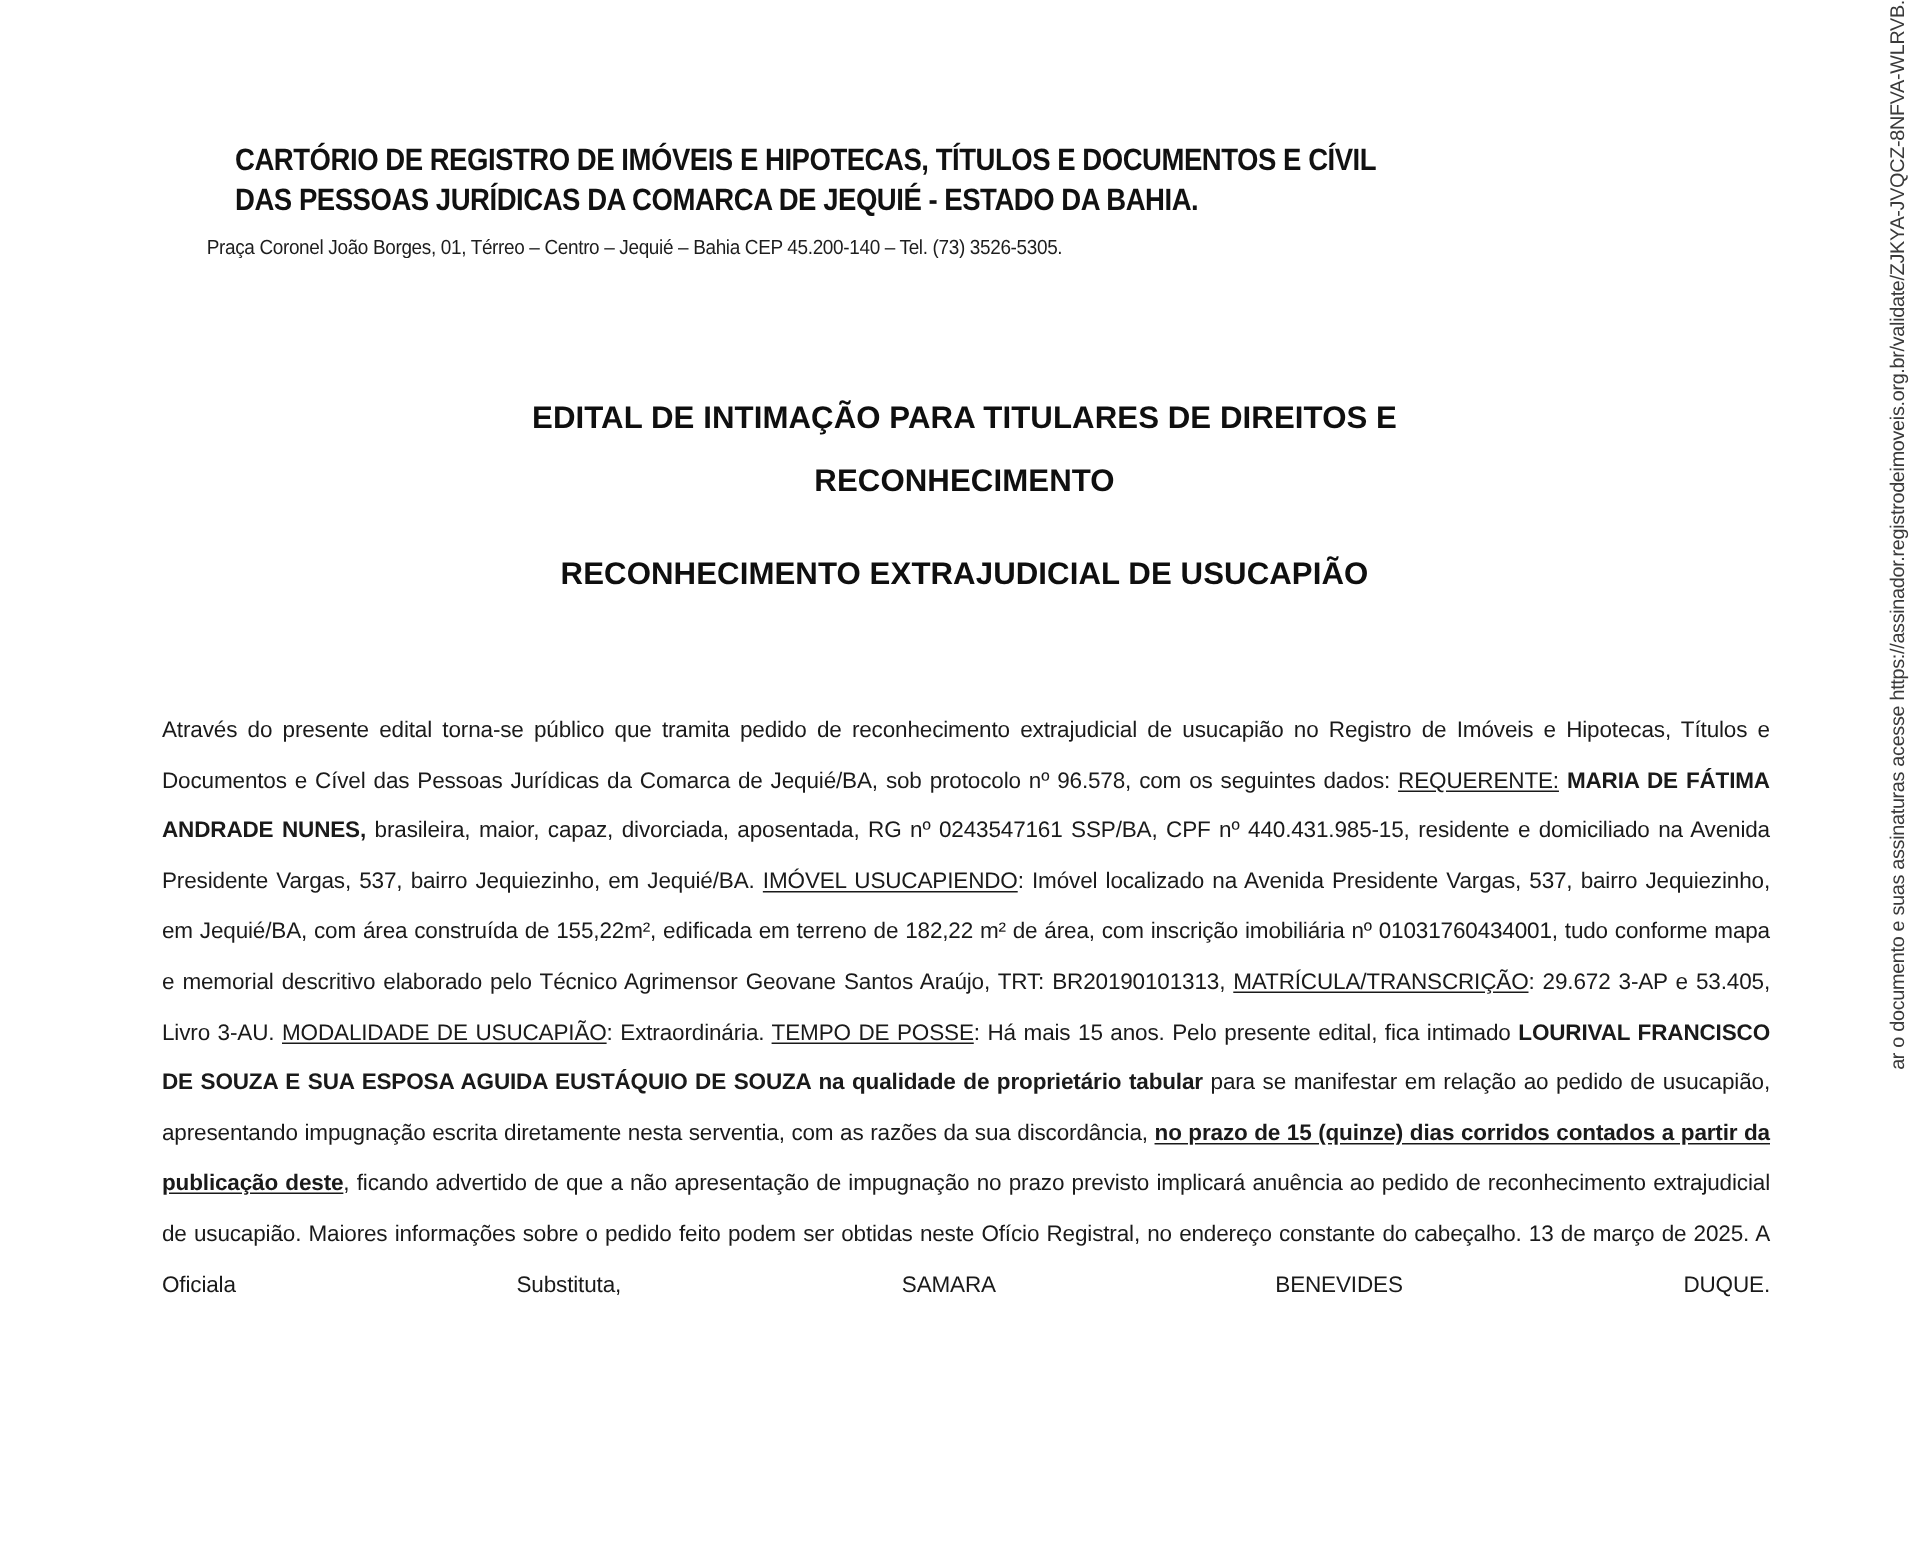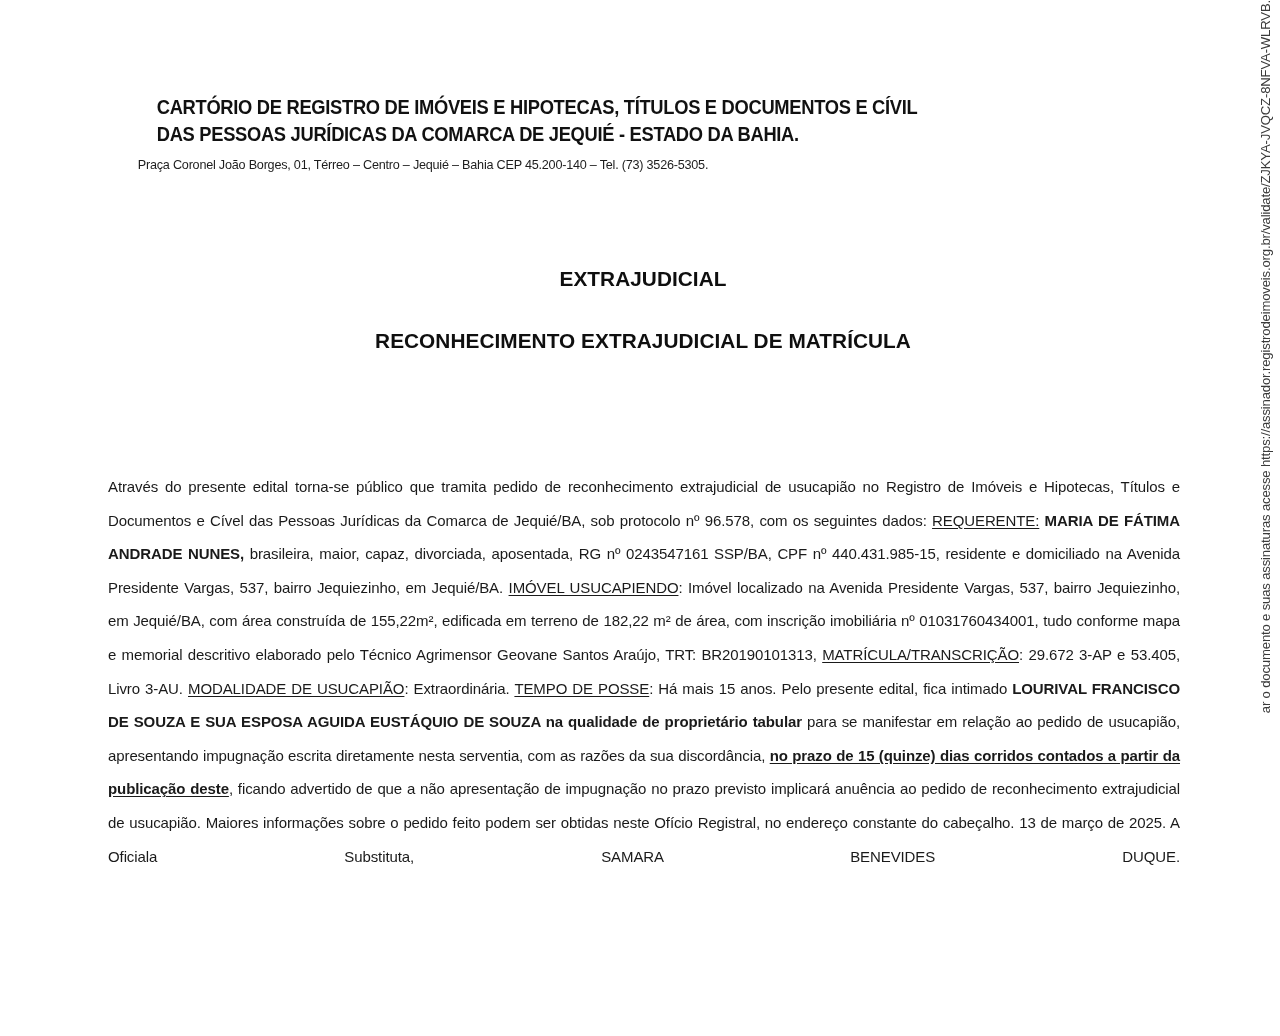--- a/index.html
+++ b/index.html
@@ -140,22 +140,23 @@
 
 <div id="page">
 
   <div class="masthead">
     <div class="masthead-line">CARTÓRIO DE REGISTRO DE IMÓVEIS E HIPOTECAS, TÍTULOS E DOCUMENTOS E CÍVIL</div>
     <div class="masthead-line">DAS PESSOAS JURÍDICAS DA COMARCA DE JEQUIÉ - ESTADO DA BAHIA.</div>
     <div class="masthead-address">Praça Coronel João Borges, 01, Térreo – Centro – Jequié – Bahia CEP 45.200-140 – Tel. (73) 3526-5305.</div>
   </div>
 
   <div class="doc-titles">
-    <div class="title-main">EXTRAJUDICIAL</div>
-    <div class="title-sub">RECONHECIMENTO EXTRAJUDICIAL DE MATRÍCULA</div>
+    <div class="title-main">EDITAL DE INTIMAÇÃO PARA TITULARES DE DIREITOS E</div>
+    <div class="title-main">RECONHECIMENTO</div>
+    <div class="title-sub">RECONHECIMENTO EXTRAJUDICIAL DE USUCAPIÃO</div>
   </div>
 
   <div class="body-copy"><span>Através do presente edital torna-se público que tramita pedido de reconhecimento extrajudicial de usucapião no Registro de Imóveis e Hipotecas, Títulos e Documentos e Cível das Pessoas Jurídicas da Comarca de Jequié/BA, sob protocolo nº 96.578, com os seguintes dados: </span><span class="u">REQUERENTE:</span><span> </span><b>MARIA DE FÁTIMA ANDRADE NUNES,</b><span> brasileira, maior, capaz, divorciada, aposentada, RG nº 0243547161 SSP/BA, CPF nº 440.431.985-15, residente e domiciliado na Avenida Presidente Vargas, 537, bairro Jequiezinho, em Jequié/BA. </span><span class="u">IMÓVEL USUCAPIENDO</span><span>: Imóvel localizado na Avenida Presidente Vargas, 537, bairro Jequiezinho, em Jequié/BA, com área construída de 155,22m², edificada em terreno de 182,22 m² de área, com inscrição imobiliária nº 01031760434001, tudo conforme mapa e memorial descritivo elaborado pelo Técnico Agrimensor Geovane Santos Araújo, TRT: BR20190101313, </span><span class="u">MATRÍCULA/TRANSCRIÇÃO</span><span>: 29.672 3-AP e 53.405, Livro 3-AU. </span><span class="u">MODALIDADE DE USUCAPIÃO</span><span>: Extraordinária. </span><span class="u">TEMPO DE POSSE</span><span>: Há mais 15 anos. Pelo presente edital, fica intimado </span><b>LOURIVAL FRANCISCO DE SOUZA E SUA ESPOSA AGUIDA EUSTÁQUIO DE SOUZA na qualidade de proprietário tabular</b><span> para se manifestar em relação ao pedido de usucapião, apresentando impugnação escrita diretamente nesta serventia, com as razões da sua discordância, </span><span class="bu">no prazo de 15 (quinze) dias corridos contados a partir da publicação deste</span><span>, ficando advertido de que a não apresentação de impugnação no prazo previsto implicará anuência ao pedido de reconhecimento extrajudicial de usucapião. Maiores informações sobre o pedido feito podem ser obtidas neste Ofício Registral, no endereço constante do cabeçalho. 13 de março de 2025. A Oficiala Substituta, SAMARA BENEVIDES DUQUE.</span></div>
 
   <div class="validation-strip">
     <div class="validation-text">ar o documento e suas assinaturas acesse https://assinador.registrodeimoveis.org.br/validate/ZJKYA-JVQCZ-8NFVA-WLRVB.</div>
   </div>
 
 </div>
 

